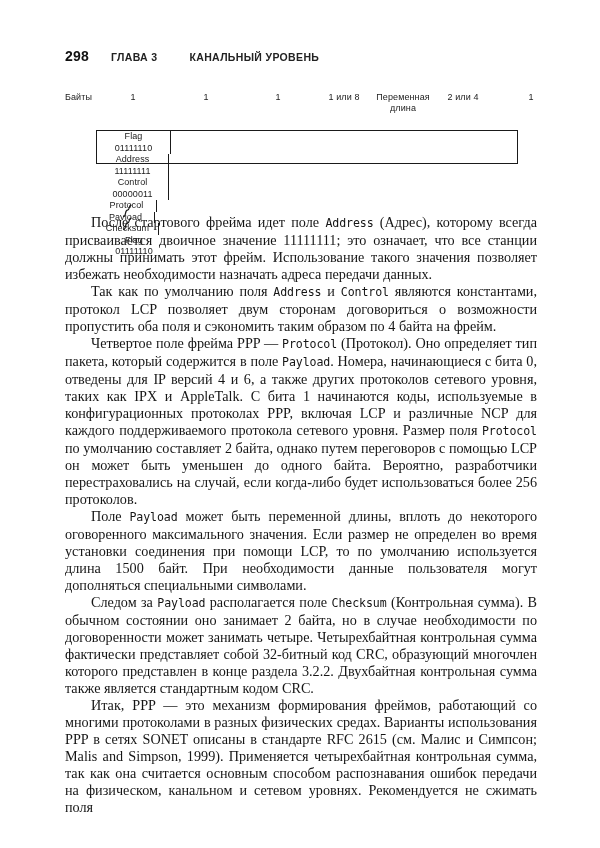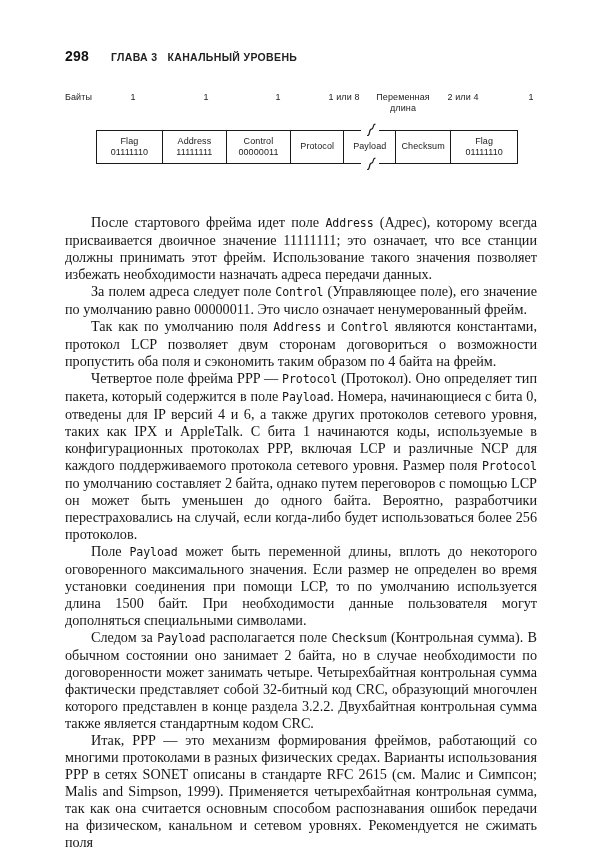--- a/index.html
+++ b/index.html
@@ -39,21 +39,21 @@
     color: #111;
   }
   .head-chapter {
     margin-left: 22px;
     font-size: 10.5px;
     font-weight: bold;
     letter-spacing: 0.35px;
     color: #222;
   }
   .head-title {
-    margin-left: 10px;
+    margin-left: 32px;
     font-size: 10.5px;
     font-weight: bold;
     letter-spacing: 0.35px;
     color: #222;
   }
 
   
   .figure {
     position: absolute;
     left: 65px;
@@ -87,20 +87,21 @@
 
   .frame {
     position: absolute;
     left: 31px;
     top: 38px;
     width: 422px;
     height: 34px;
     border: 1.2px solid #1a1a1a;
     box-sizing: border-box;
     display: flex;
+    flex-direction: column;
   }
   .field {
     position: relative;
     box-sizing: border-box;
     border-right: 1.2px solid #1a1a1a;
     display: flex;
     flex-direction: column;
     align-items: center;
     justify-content: center;
     font-family: "Liberation Sans", "DejaVu Sans", sans-serif;
@@ -242,21 +243,20 @@
       </div>
 
     </div>
   </div>
 
 
   <div class="body-text">
 
     <p><span>После стартового фрейма идет поле </span><code>Address</code><span> (Адрес), которому всегда присваивается двоичное значение 11111111; это означает, что все станции должны принимать этот фрейм. Использование такого значения позволяет избежать необходимости назначать адреса передачи данных.</span></p>
 
-    <p><span>За полем адреса следует поле </span><code>Control</code><span> (Управляющее поле), его значение по умолчанию равно 00000011. Это число означает ненумерованный фрейм.</span></p>
 
     <p><span>Так как по умолчанию поля </span><code>Address</code><span> и </span><code>Control</code><span> являются константами, протокол LCP позволяет двум сторонам договориться о возможности пропустить оба поля и сэкономить таким образом по 4 байта на фрейм.</span></p>
 
     <p><span>Четвертое поле фрейма PPP — </span><code>Protocol</code><span> (Протокол). Оно определяет тип пакета, который содержится в поле </span><code>Payload</code><span>. Номера, начинающиеся с бита 0, отведены для IP версий 4 и 6, а также других протоколов сетевого уровня, таких как IPX и AppleTalk. С бита 1 начинаются коды, используемые в конфигурационных протоколах PPP, включая LCP и различные NCP для каждого поддерживаемого протокола сетевого уровня. Размер поля </span><code>Protocol</code><span> по умолчанию составляет 2 байта, однако путем переговоров с помощью LCP он может быть уменьшен до одного байта. Вероятно, разработчики перестраховались на случай, если когда-либо будет использоваться более 256 протоколов.</span></p>
 
     <p><span>Поле </span><code>Payload</code><span>  может быть переменной длины, вплоть до некоторого оговоренного максимального значения. Если размер не определен во время установки соединения при помощи LCP, то по умолчанию используется длина 1500 байт. При необходимости данные пользователя могут дополняться специальными символами.</span></p>
 
     <p><span>Следом за </span><code>Payload</code><span>  располагается поле </span><code>Checksum</code><span> (Контрольная сумма). В обычном состоянии оно занимает 2 байта, но в случае необходимости по договоренности может занимать четыре. Четырехбайтная контрольная сумма фактически представляет собой 32-битный код CRC, образующий многочлен которого представлен в конце раздела 3.2.2. Двухбайтная контрольная сумма также является стандартным кодом CRC.</span></p>
 
     <p><span>Итак, PPP — это механизм формирования фреймов, работающий со многими протоколами в разных физических средах. Варианты использования PPP в сетях SONET описаны в стандарте RFC 2615 (см. Малис и Симпсон; Malis and Simpson, 1999). Применяется четырехбайтная контрольная сумма, так как она считается основным способом распознавания ошибок передачи на физическом, канальном и сетевом уровнях. Рекомендуется не сжимать поля </span></p>

